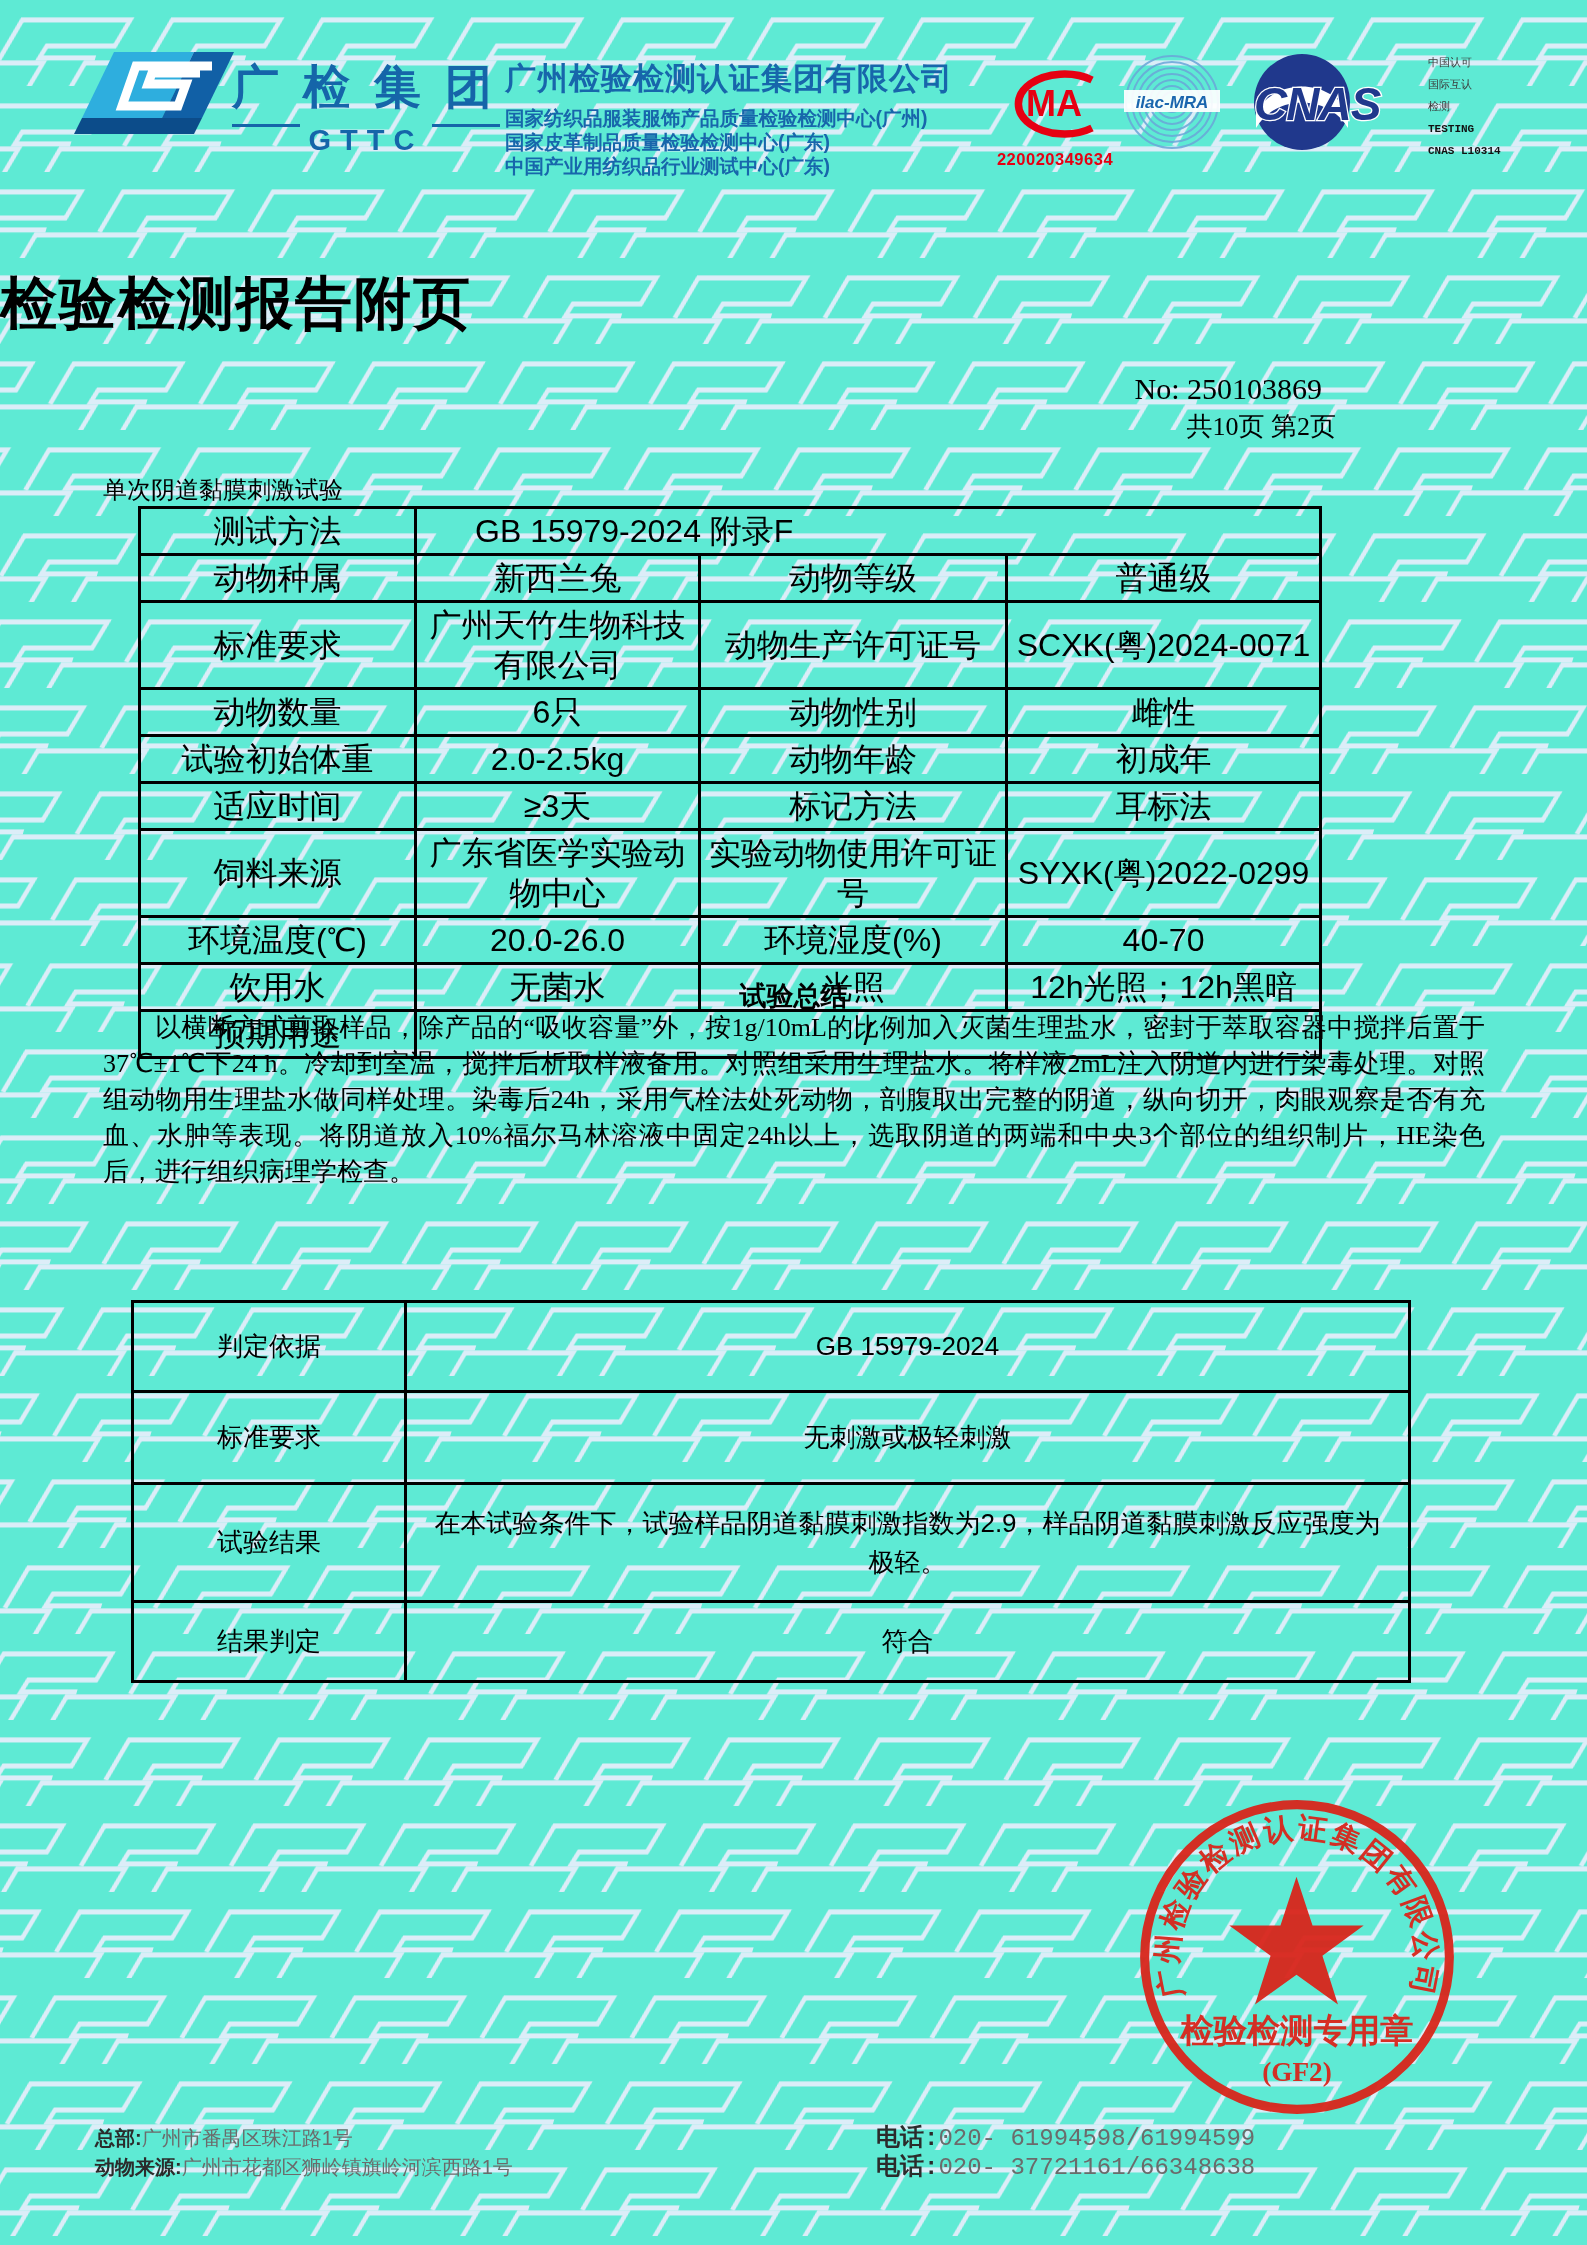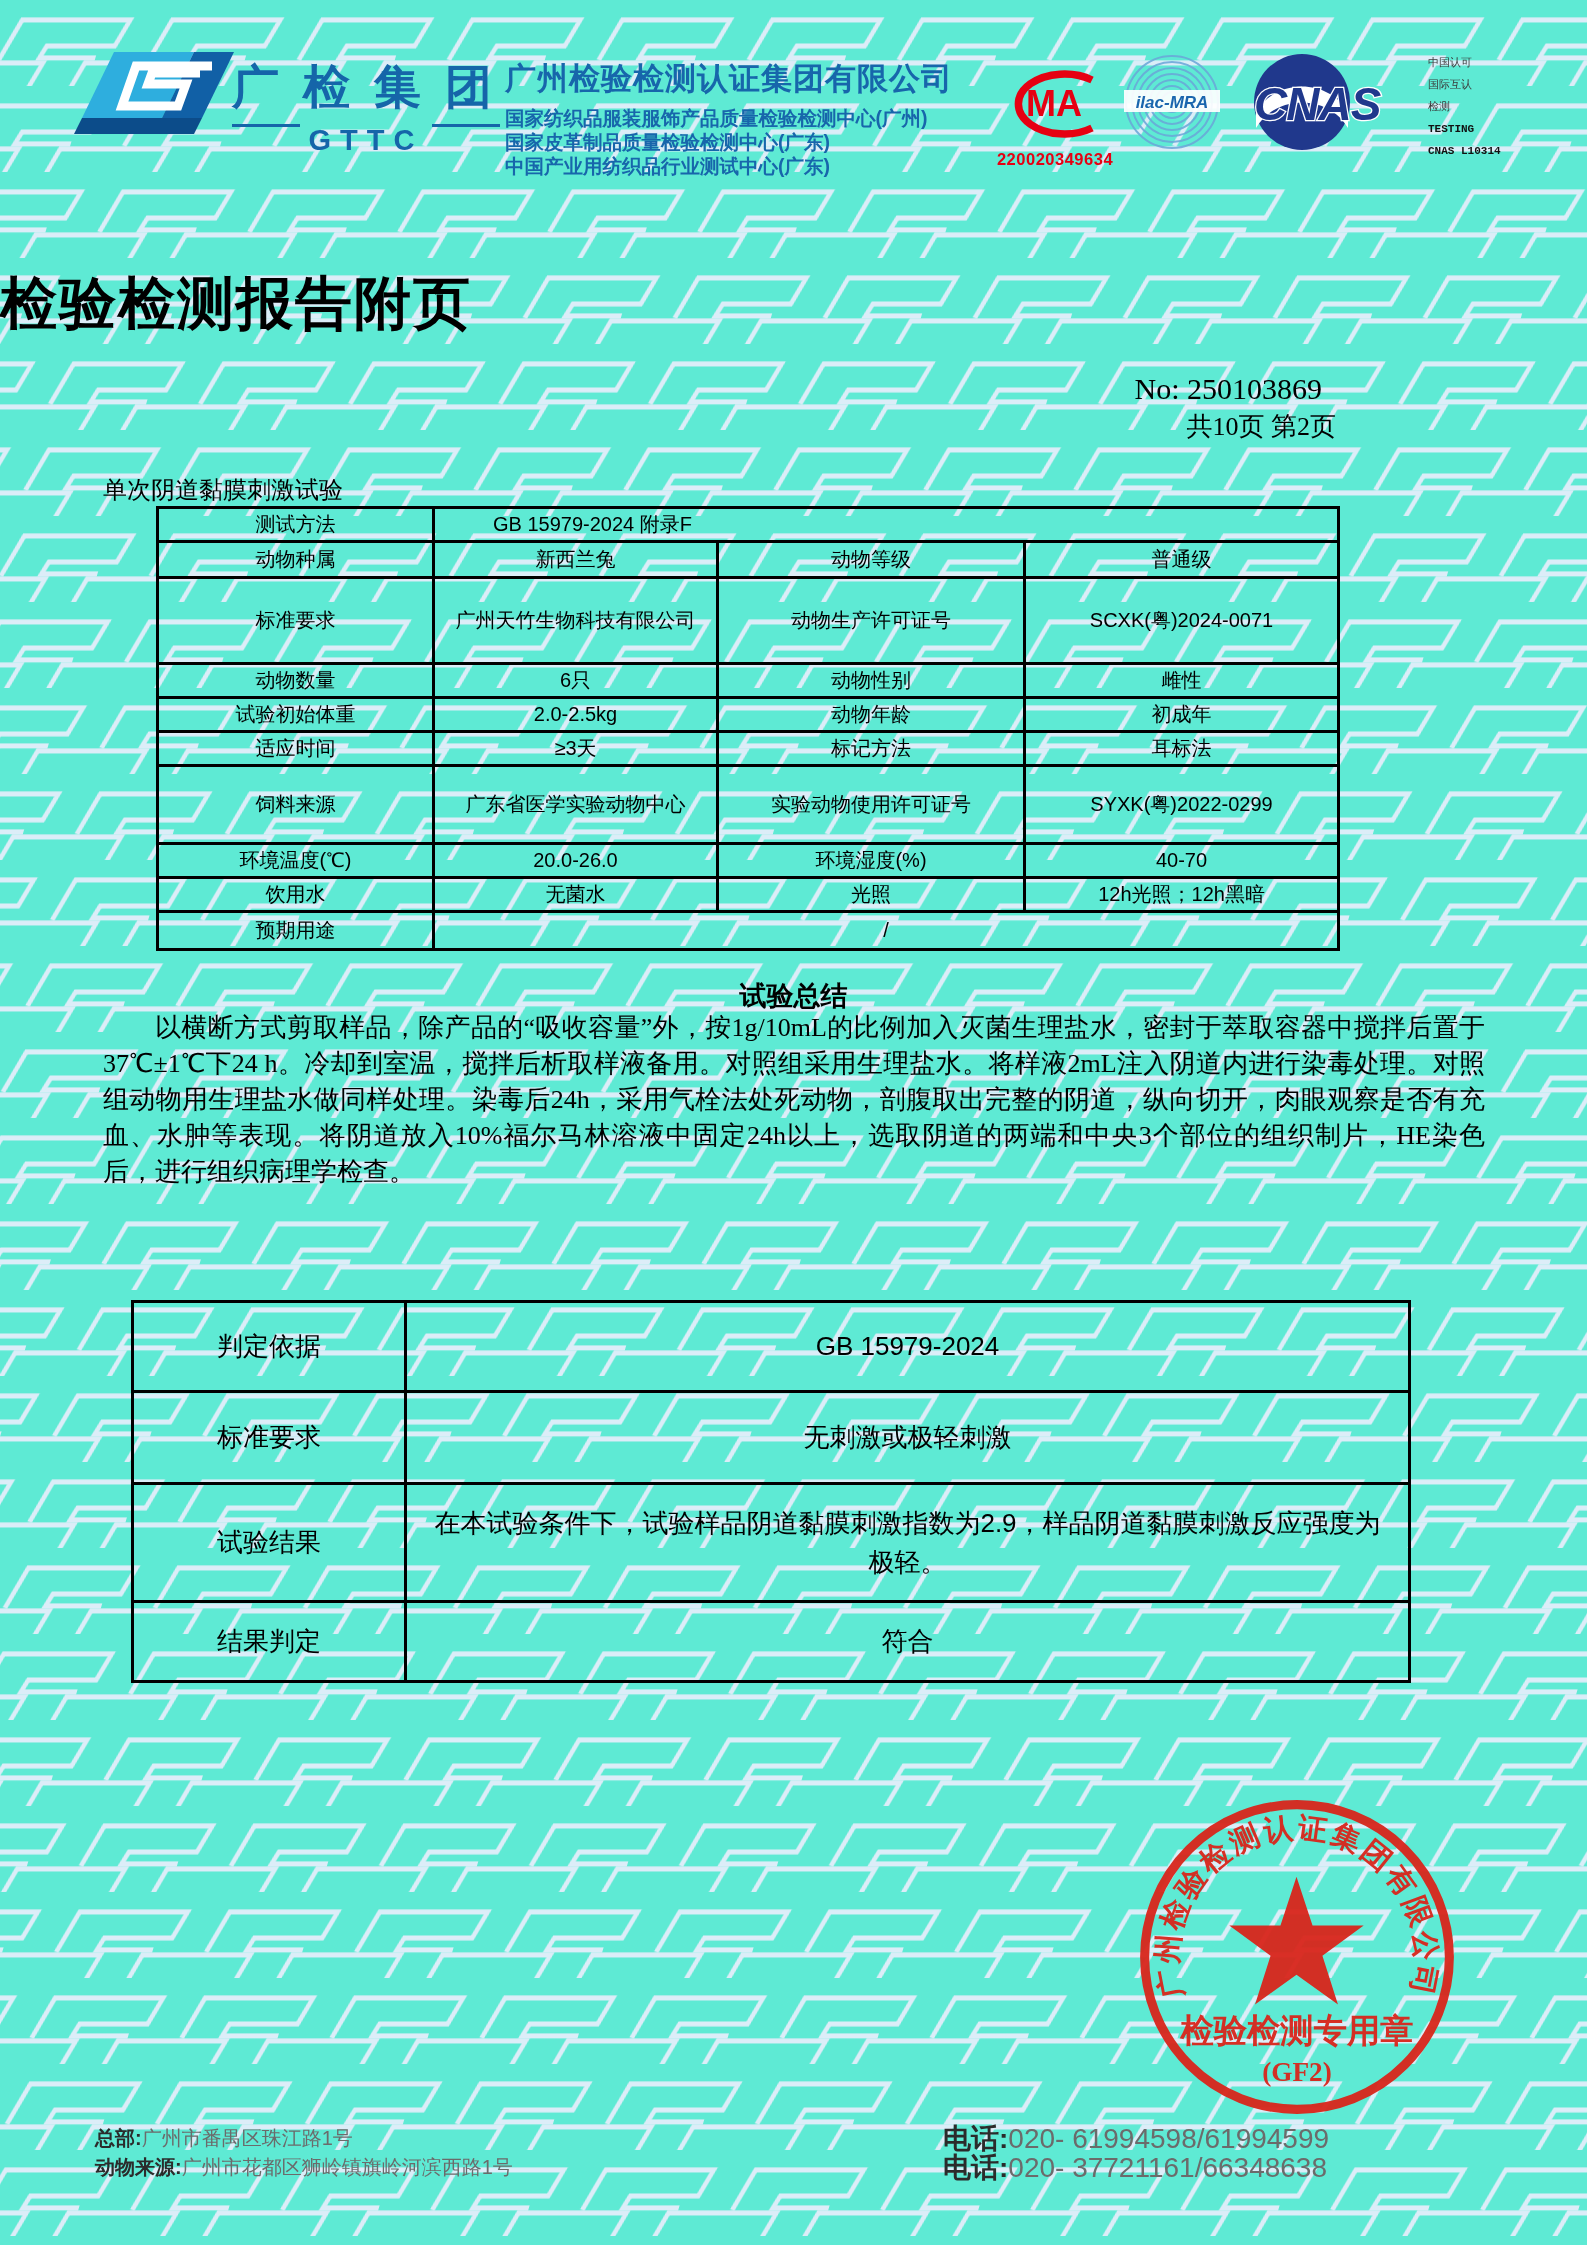--- a/index.html
+++ b/index.html
@@ -28,42 +28,42 @@
              letter-spacing:2px;}
   .report-no{position:absolute;left:1000px;top:372px;width:336px;text-align:right;}
   .report-no .no-line{font-size:30px;padding-right:14px;}
   .report-no .page-line{font-size:26px;margin-top:3px;}
 
   
   .t-caption{position:absolute;left:103px;top:474px;font-size:24px;}
   table{border-collapse:collapse;table-layout:fixed;}
   td{border:3px solid #000;text-align:center;vertical-align:middle;padding:2px 6px;
      font-family:"Liberation Sans",sans-serif;word-break:break-all;}
-  .t1{position:absolute;left:156px;top:506px;width:1181px;font-size:20px;}
+  .t1{position:absolute;left:138px;top:506px;width:1181px;font-size:32px;}
   .t1 td{line-height:1.25;}
   .lpad{text-align:left;padding-left:58px;}
   .rh34{height:34px}.rh36{height:36px}.rh86{height:86px}.rh78{height:78px}.rh38{height:38px}
   .t2{position:absolute;left:131px;top:1300px;width:1277px;font-size:26px;}
   .t2 td{padding:6px 16px;}
   .t2 .val{text-align:center;line-height:1.5;}
   .rh90{height:90px}.rh92{height:92px}.rh118{height:118px}.rh80{height:80px}
 
   
   .summary-heading{position:absolute;left:0;right:0;top:978px;text-align:center;font-size:27px;font-weight:bold;}
   .summary-body{position:absolute;left:103px;top:1010px;width:1382px;font-size:26px;line-height:36px;
                 text-align:justify;text-indent:52px;font-family:"Liberation Serif",serif;}
 
   
   .stamp{position:absolute;left:1128px;top:1788px;opacity:.95;}
 
   
   .footer-left{position:absolute;left:95px;top:2124px;font-family:"Liberation Sans",sans-serif;
                font-size:20px;line-height:29px;white-space:nowrap;}
-  .footer-right{position:absolute;left:943px;top:2124px;font-family:Liberation Sans, sans-serif;
-                font-size:28px;line-height:29px;white-space:nowrap;}
+  .footer-right{position:absolute;left:876px;top:2124px;font-family:Liberation Mono, monospace;
+                font-size:24px;line-height:29px;white-space:nowrap;}
   .f-label{font-weight:bold;color:#2b2b2b;}
   .f-value{color:#6b6b6b;}
 </style>
 </head>
 <body>
 
 <div class="page">
 
   <svg class="bg" width="1587" height="2245" xmlns="http://www.w3.org/2000/svg">
     <defs>

